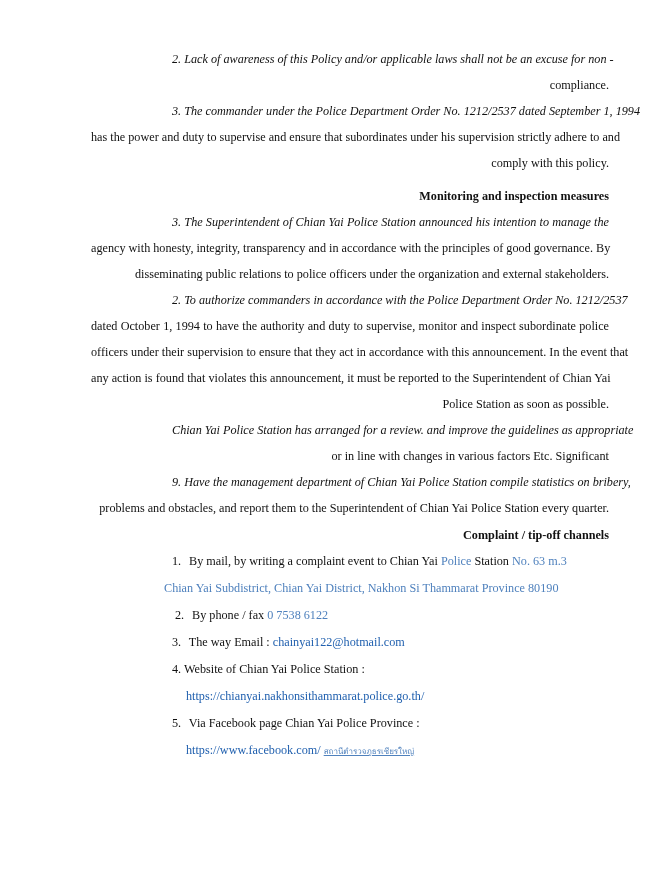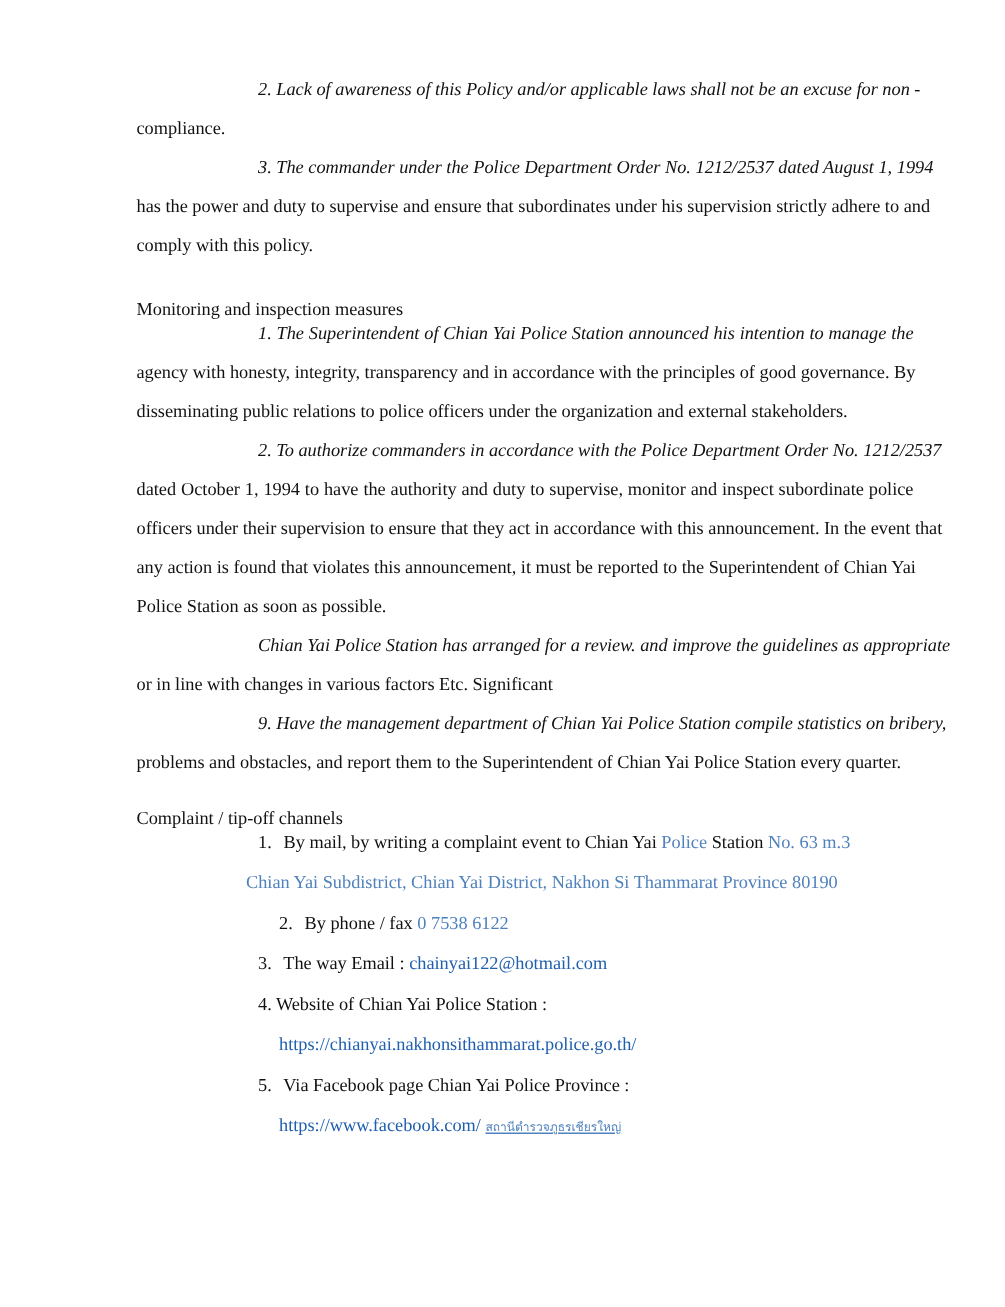--- a/index.html
+++ b/index.html
@@ -1,64 +1,64 @@
 <!DOCTYPE html>
 <html><head>
   <meta charset="utf-8">
   <style>
     html, body { margin: 0; padding: 0; background: #ffffff; }
     body {
       width: 670px; height: 871px; position: relative; overflow: hidden;
       font-family: "Liberation Serif", serif; font-size: 12.2px; color: #111111;
     }
     .page { position: absolute; left: 91px; top: 50px; width: 518px; }
-    .line { position: absolute; left: 0; width: 518px; height: 18px; line-height: 18px; white-space: nowrap; }
+    .line { position: absolute; left: 0; width: 518px; height: 18px; line-height: 18px; white-space: nowrap; text-align: right; }
     .just { text-align: justify; text-align-last: justify; }
     .indent { padding-left: 81px; box-sizing: border-box; font-style: italic; }
-    .heading { font-weight: normal; margin-top: 10px; }
+    .heading { font-weight: bold; }
     .blue { color: #4f81bd; text-align: center; }
     .link { color: #1f5fae; }
     .item { position: absolute; height: 18px; line-height: 18px; white-space: nowrap; }
     .num { display: inline-block; width: 14px; }
     .thai { font-family: "DejaVu Sans", sans-serif; font-size: 8px; color: #4f81bd; text-decoration: underline; text-align: right; }
   </style>
 </head>
 <body>
 
 <div class="page">
 
   <div class="line just indent" style="top:0px">2. Lack of awareness of this Policy and/or applicable laws shall not be an excuse for non -</div>
   <div class="line" style="top:26px">compliance.</div>
-  <div class="line just indent" style="top:52px">3. The commander under the Police Department Order No. 1212/2537 dated August 1, 1994</div>
+  <div class="line just indent" style="top:52px">3. The commander under the Police Department Order No. 1212/2537 dated September 1, 1994</div>
   <div class="line just" style="top:78px">has the power and duty to supervise and ensure that subordinates under his supervision strictly adhere to and</div>
   <div class="line" style="top:104px">comply with this policy.</div>
 
   <div class="line heading" style="top:137px">Monitoring and inspection measures</div>
-  <div class="line just indent" style="top:163px">1. The Superintendent of Chian Yai Police Station announced his intention to manage the</div>
+  <div class="line just indent" style="top:163px">3. The Superintendent of Chian Yai Police Station announced his intention to manage the</div>
   <div class="line just" style="top:189px">agency with honesty, integrity, transparency and in accordance with the principles of good governance.  By</div>
   <div class="line" style="top:215px">disseminating public relations to police officers under the organization and external stakeholders.</div>
   <div class="line just indent" style="top:241px">2. To authorize commanders in accordance with the Police Department Order No. 1212/2537</div>
   <div class="line just" style="top:267px">dated October 1, 1994 to have the authority and duty to supervise, monitor and inspect subordinate police</div>
   <div class="line just" style="top:293px">officers under their supervision to ensure that they act in accordance with this announcement. In the event that</div>
   <div class="line just" style="top:319px">any action is found that violates this announcement, it must be reported to the Superintendent of  Chian Yai</div>
   <div class="line" style="top:345px">Police Station as soon as possible.</div>
   <div class="line just indent" style="top:371px">Chian Yai Police Station has arranged for a review. and improve the guidelines as appropriate</div>
   <div class="line" style="top:397px">or in line with changes in various factors Etc. Significant</div>
   <div class="line just indent" style="top:423px">9. Have the management department of Chian Yai Police Station compile statistics on bribery,</div>
   <div class="line" style="top:449px">problems and obstacles, and report them to the Superintendent of Chian Yai Police Station every quarter.</div>
 
   <div class="line heading" style="top:476px">Complaint / tip-off channels</div>
 
   <div class="item" style="top:502px; left:81px">
     <span class="num">1.</span>
     <span>By mail, by writing a complaint event to Chian Yai </span><span class="blue">Police</span><span> Station </span><span class="blue">No. 63 m.3</span>
   </div>
   <div class="item blue" style="top:529px; left:73px">Chian Yai Subdistrict, Chian Yai District, Nakhon Si Thammarat Province 80190</div>
 
-  <div class="item" style="top:556px; left:95px">
+  <div class="item" style="top:556px; left:84px">
     <span class="num">2.</span>
     <span>By phone / fax </span><span class="blue">0 7538 6122</span>
   </div>
 
   <div class="item" style="top:583px; left:81px">
     <span class="num">3.</span>
     <span>The way Email : </span><span class="link">chainyai122@hotmail.com</span>
   </div>
 
   <div class="item" style="top:610px; left:81px">4. Website of Chian Yai Police Station :</div>

